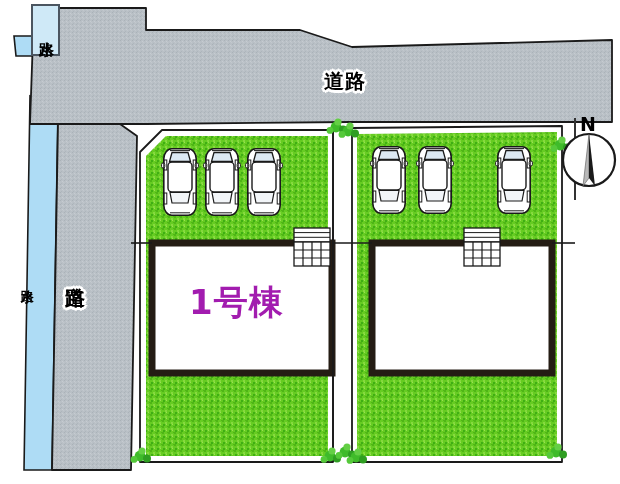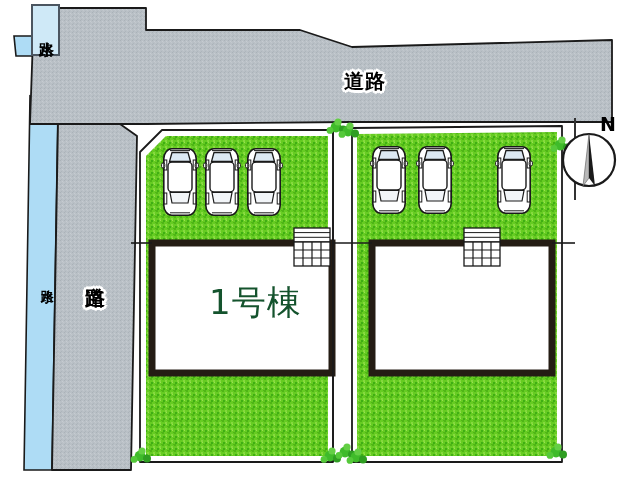--- a/index.html
+++ b/index.html
@@ -3,40 +3,40 @@
 <meta charset="utf-8">
 <style>
   html,body{margin:0;padding:0;background:#ffffff;}
   body{width:620px;height:484px;overflow:hidden;
        font-family:"DejaVu Sans","Liberation Sans",sans-serif;}
   #stage{position:relative;width:620px;height:484px;background:#ffffff;}
   svg#plan{position:absolute;left:0;top:0;width:620px;height:484px;display:block;}
 
   
   .lbl{position:absolute;font-weight:700;color:#000;
-       -webkit-font-smoothing:none;white-space:nowrap;margin-left:20px;}
+       -webkit-font-smoothing:none;white-space:nowrap;}
   .lbl-outline{
        text-shadow:
         -2px -2px 0 #fff, 0 -2px 0 #fff, 2px -2px 0 #fff,
         -2px  0   0 #fff,               2px  0   0 #fff,
         -2px  2px 0 #fff, 0  2px 0 #fff, 2px  2px 0 #fff,
         -3px 0 0 #fff, 3px 0 0 #fff, 0 -3px 0 #fff, 0 3px 0 #fff;
   }
   .vert{writing-mode:vertical-rl;text-orientation:upright;}
 
   #road-top-label{left:324px;top:68px;font-size:20px;letter-spacing:1px;}
   #road-left-label{left:65px;top:272px;font-size:20px;line-height:1.02;}
   #suiro-left-label{left:20px;top:280px;font-size:13px;line-height:1.05;color:#000;}
 
   #suiro-top-box{position:absolute;left:31px;top:4px;width:29px;height:52px;
        background:#cfe9f7;border:2px solid #4b5560;box-sizing:border-box;
        display:flex;align-items:center;justify-content:center;}
   #suiro-top-box .t{font-size:15px;font-weight:700;line-height:1.05;color:#000;}
 
-  .bld-label{font-size:34px;font-weight:400;letter-spacing:1px;color:#14532d;}
+  .bld-label{font-size:34px;font-weight:700;letter-spacing:1px;color:#a21caf;}
   #bld1-label{left:189px;top:280px;}
   #bld2-label{left:402px;top:280px;}
 
   #north-n{left:580px;top:113px;font-size:19px;font-weight:700;color:#000;}
 </style>
 </head>
 <body>
 
 <div id="stage">
 

